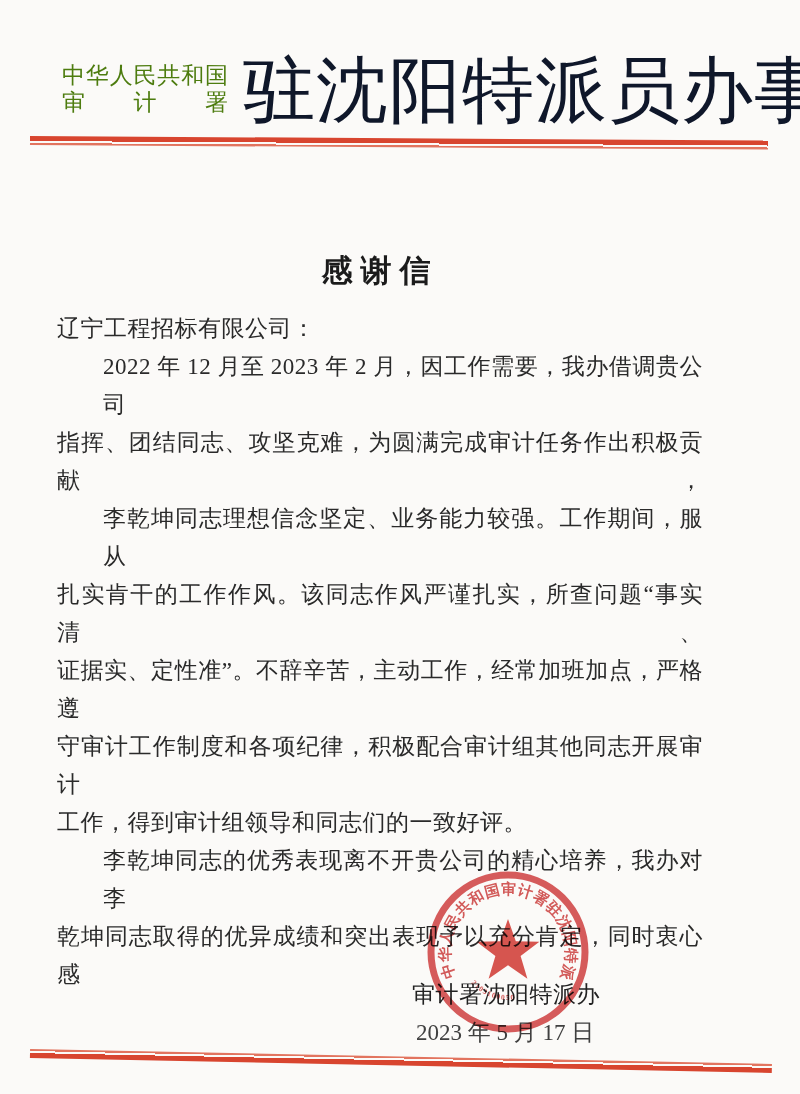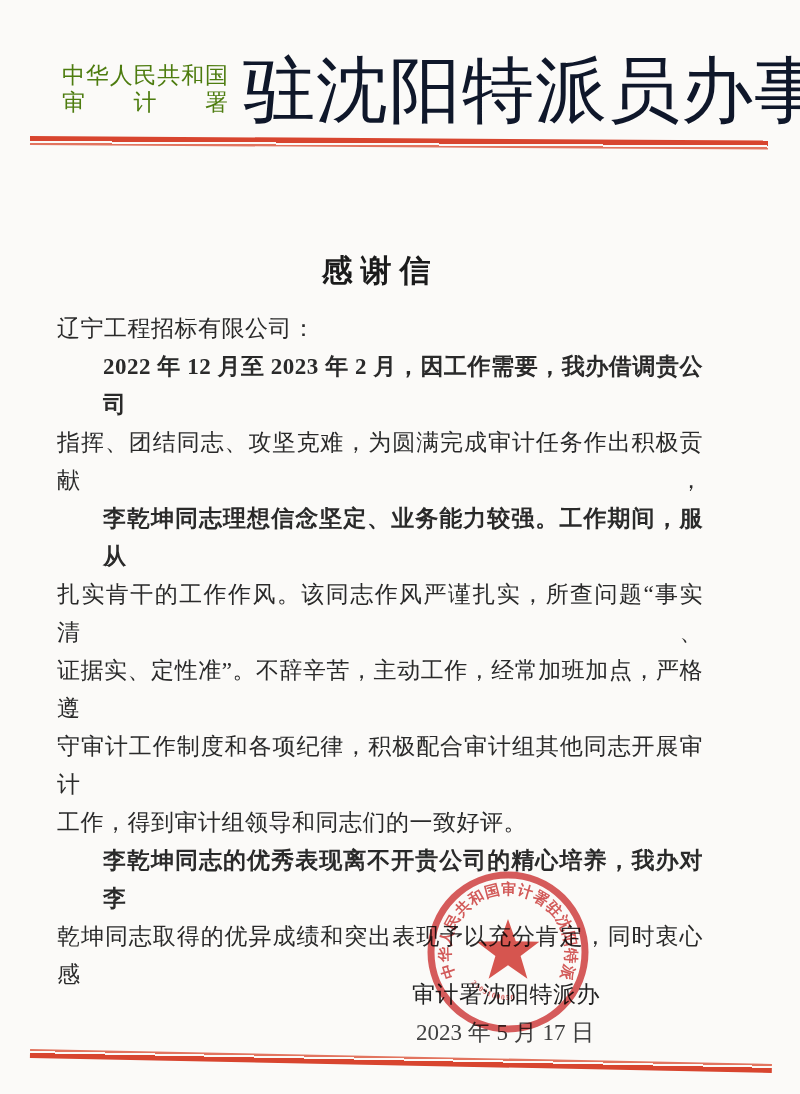--- a/index.html
+++ b/index.html
@@ -43,21 +43,21 @@
     text-align: center; color: #1b1b1b;
     font-size: 31px; font-weight: bold; letter-spacing: 8px; margin-top: 28px;
   }
   .body-block {
     position: absolute; left: 57px; top: 310px; width: 646px;
     color: #2a2a2a; font-size: 23px; line-height: 38px;
     letter-spacing: 0.5px;
   }
   .line { white-space: nowrap; }
   .line.just { white-space: normal; text-align: justify; text-align-last: justify; text-justify: inter-character; }
-  .line.indent { padding-left: 46px; font-weight: bold; }
+  .line.indent { padding-left: 46px; }
   .signature {
     position: absolute; left: 412px; top: 979px;
     color: #222; font-size: 23px; letter-spacing: 0.5px; white-space: nowrap;
   }
   .date {
     position: absolute; left: 416px; top: 1017px;
     color: #404040; font-size: 23px; white-space: nowrap;
   }
   
   .seal {

